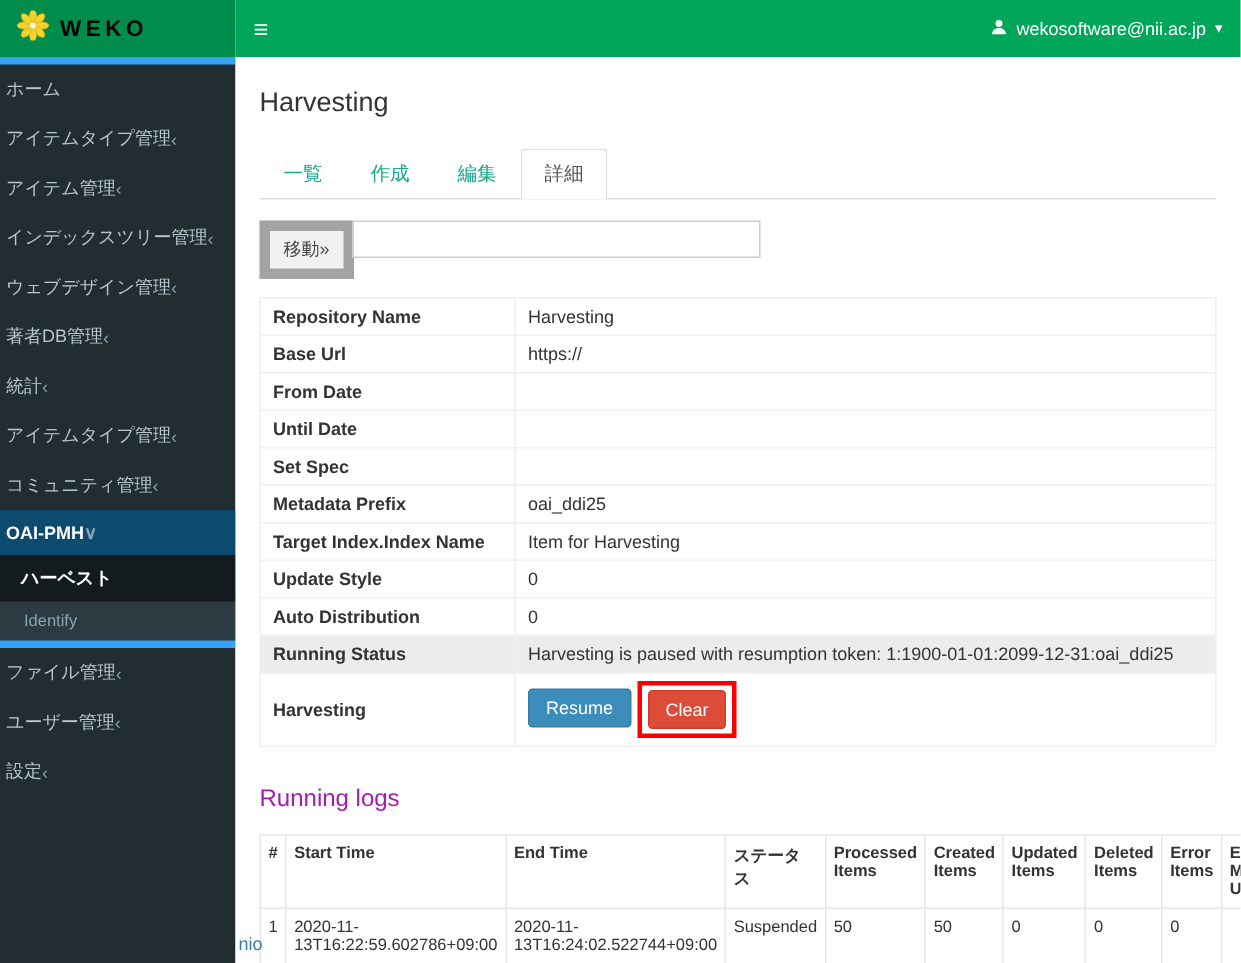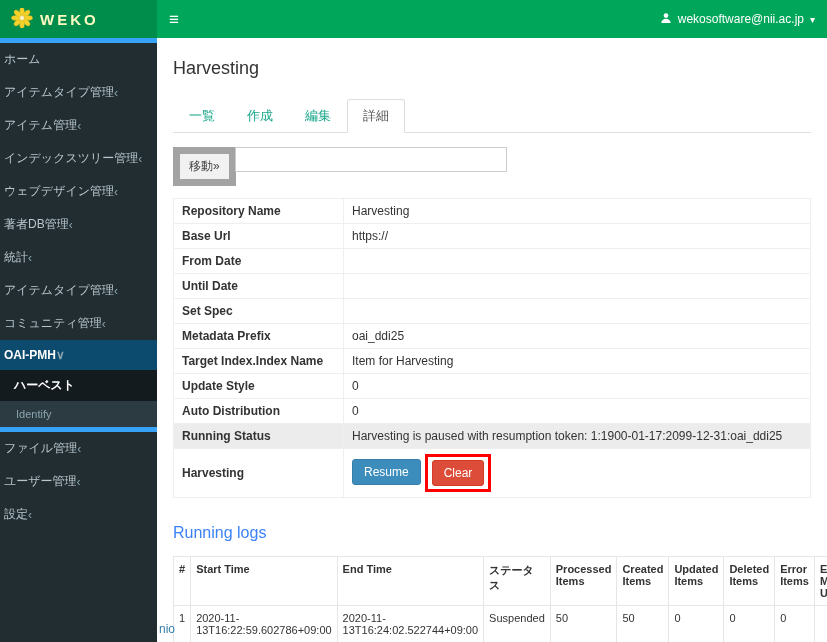--- a/index.html
+++ b/index.html
@@ -4,21 +4,21 @@
 <style>
   * { box-sizing: border-box; }
   html,body { margin:0; padding:0; }
   body {
     width:827px; height:642px; position:relative; overflow:hidden;
     font-family:"Liberation Sans", sans-serif; background:#fff;
   }
   
   .topbar { position:absolute; top:0; left:0; width:827px; height:38px; display:flex; }
   .logo {
-    width:157px; height:38px; background:#008d4c; color:#fef9c3; display:flex;
+    width:157px; height:38px; background:#008d4c; color:#000000; display:flex;
     align-items:center; gap:6px; padding-left:10px; font-weight:bold;
     font-size:15px; letter-spacing:3px; cursor:pointer;
   }
   .navbar {
     flex:1; background:#00a65a; display:flex; align-items:center;
     justify-content:space-between; padding:0 12px; color:#fff;
   }
   .hamburger { font-size:17px; cursor:pointer; line-height:1; }
   .user-menu { display:flex; align-items:center; gap:6px; font-size:12px; cursor:pointer; }
   .caret { font-size:10px; }
@@ -69,21 +69,21 @@
   table.detail tr.hl { background:#ececec; }
   .btn {
     display:inline-block; padding:5px 11px; font-size:12px; color:#fff;
     border-radius:3px; border:1px solid transparent; cursor:pointer;
     font-family:"Liberation Sans",sans-serif;
   }
   .btn-resume { background:#3c8dbc; border-color:#367fa9; }
   .btn-clear { background:#dd4b39; border-color:#d73925; }
   .annotation { display:inline-block; border:3px solid #ff0000; padding:3px 4px; margin-left:4px; vertical-align:middle; }
 
-  .logs-title { font-size:16px; font-weight:500; color:#3b82f6; margin:0 0 14px 0; }
+  .logs-title { font-size:16px; font-weight:500; color:#a21caf; margin:0 0 14px 0; }
   table.logs { width:100%; border-collapse:collapse; font-size:11px; }
   table.logs th, table.logs td {
     border:1px solid #e6e6e6; padding:6px 5px; text-align:left; vertical-align:top; color:#333;
   }
   table.logs th { font-weight:bold; }
   .col-num { width:26px; } .col-start { width:102px; } .col-end { width:116px; }
   .col-status { width:52px; } .col-proc { width:58px; } .col-w52 { width:52px; }
   .col-err { width:46px; }
   td.link-cell { color:#3c8dbc; cursor:pointer; }
 
@@ -239,21 +239,21 @@
       <tr>
         <td class="lbl">Update Style</td>
         <td>0</td>
       </tr>
       <tr>
         <td class="lbl">Auto Distribution</td>
         <td>0</td>
       </tr>
       <tr class="hl">
         <td class="lbl">Running Status</td>
-        <td>Harvesting is paused with resumption token: 1:1900-01-17:2099-12-31:oai_ddi25</td>
+        <td>Harvesting is paused with resumption token: 1:1900-01-01:2099-12-31:oai_ddi25</td>
       </tr>
       <tr>
         <td class="lbl">Harvesting</td>
         <td>
           <button class="btn btn-resume">Resume</button><span class="annotation"><button class="btn btn-clear">Clear</button></span>
         </td>
       </tr>
     </tbody>
   </table>
 

